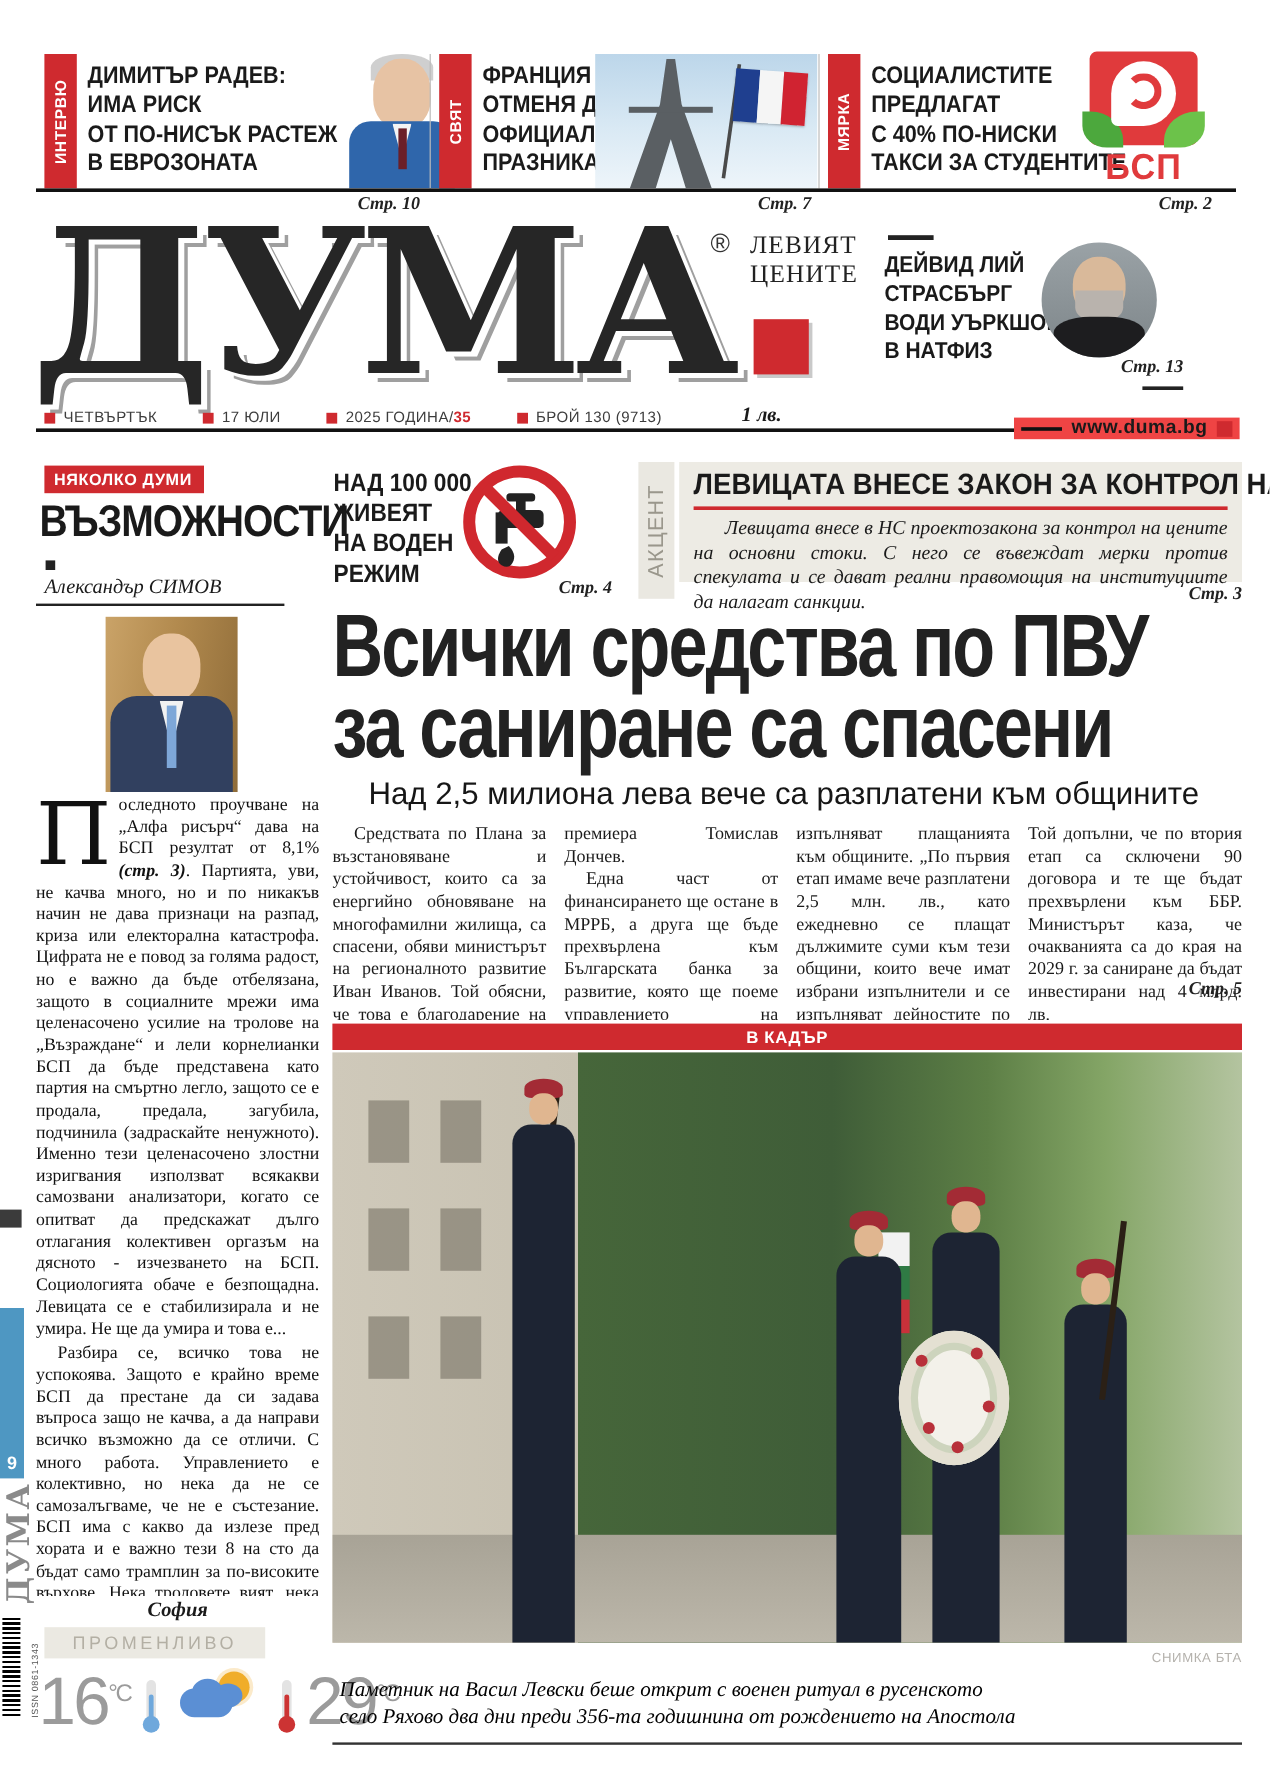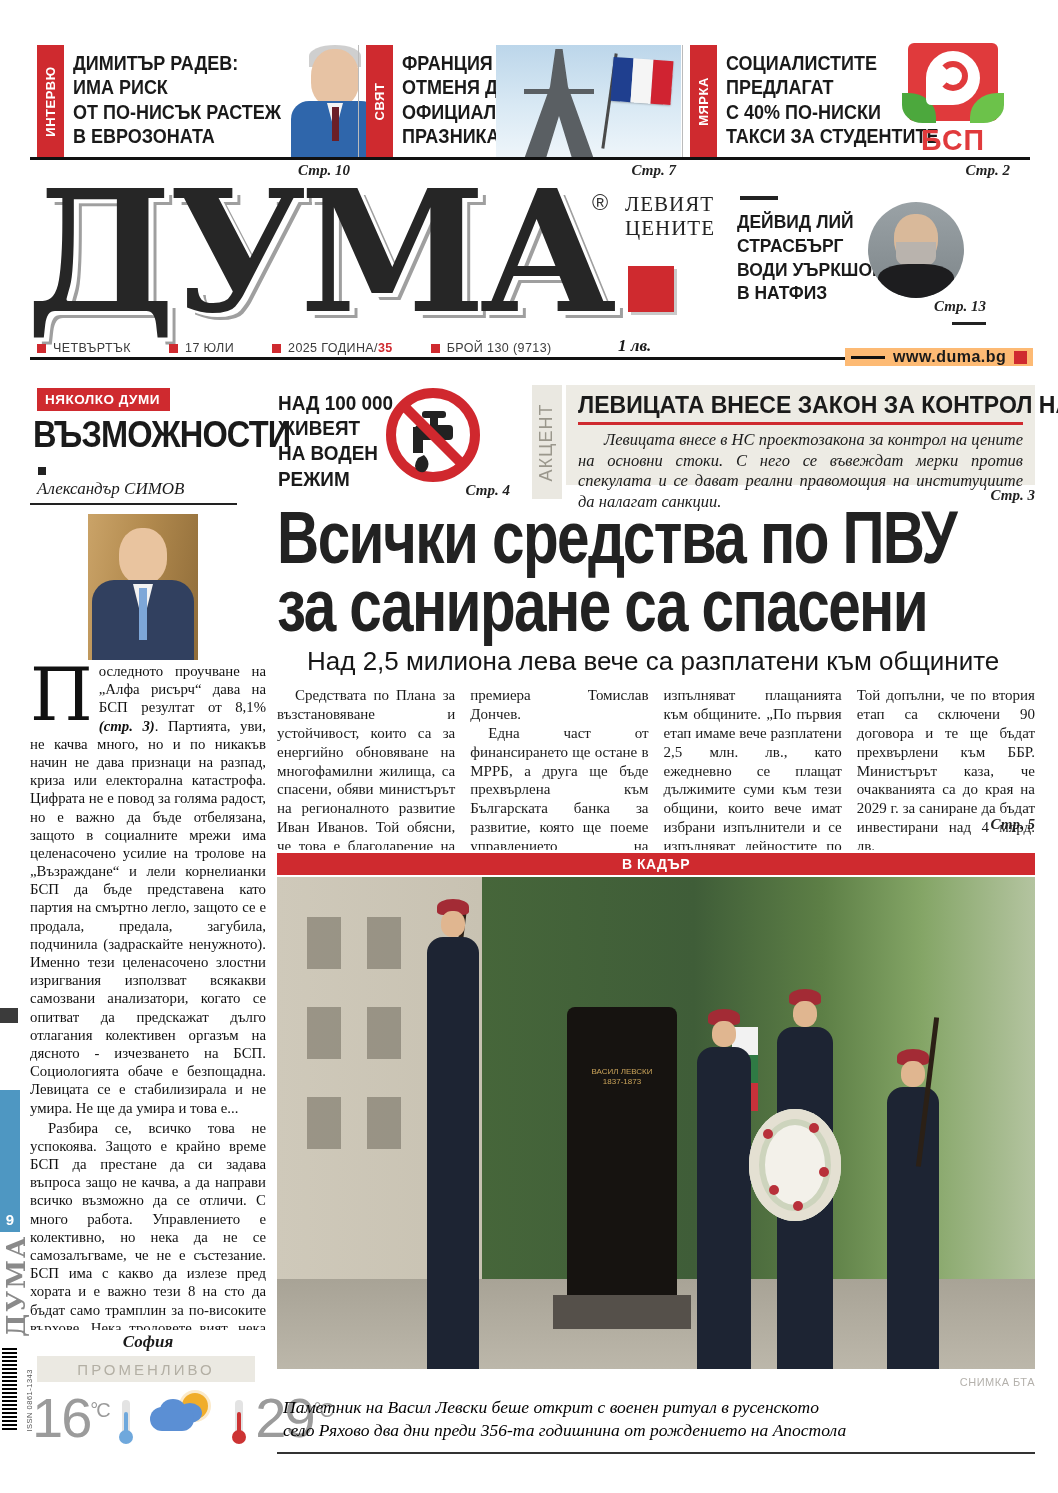--- a/index.html
+++ b/index.html
@@ -63,21 +63,21 @@
   .strasberg { position:absolute; left:868px; top:202px; width:96px; height:96px; border-radius:50%; overflow:hidden;
     background:linear-gradient(180deg,#9aa2a6 0%,#7d8589 100%); }
   .strasberg .head { position:absolute; left:26px; top:12px; width:44px; height:50px; background:#d9b99a; border-radius:46%; }
   .strasberg .beard { position:absolute; left:28px; top:40px; width:40px; height:26px; background:#b9b3ad; border-radius:0 0 45% 45%; }
   .strasberg .shirt { position:absolute; left:10px; top:62px; width:76px; height:34px; background:#1d1d1f; border-radius:40% 40% 0 0; }
   .dateline { position:absolute; left:37px; top:341px; display:flex; gap:0; font-size:12.5px; color:#3c3c3c; letter-spacing:.4px; }
   .dl-item { display:flex; align-items:center; margin-right:38px; }
   .dl-item .bullet { width:9px; height:9px; background:#cf2a2f; margin-right:7px; }
   .price { position:absolute; left:618px; top:336px; font-family:"Liberation Serif", serif; font-style:italic; font-weight:bold; font-size:17px; }
   .mh-line { position:absolute; left:30px; top:357px; width:1000px; height:3px; background:#111; }
-  .site { position:absolute; left:845px; top:348px; background:#fdba74; padding:0 6px; display:flex; align-items:center; gap:8px; }
+  .site { position:absolute; left:845px; top:348px; background:#ef4444; padding:0 6px; display:flex; align-items:center; gap:8px; }
   .site .pre { width:34px; height:3px; background:#111; }
   .site .url { font-weight:bold; font-size:16px; letter-spacing:.5px; }
   .site .sq { width:13px; height:13px; background:#cf2a2f; }
 
   
   .kicker { position:absolute; left:37px; top:388px; background:#cf2a2f; color:#fff; font-weight:bold; font-size:13.5px; padding:4px 10px 4px 8px; letter-spacing:.5px; }
   .op-title { position:absolute; left:33px; top:414px; font-weight:900; font-size:37px; letter-spacing:-1px; }
   .op-bullet { position:absolute; left:38px; top:467px; width:8px; height:8px; background:#222; }
   .op-author { position:absolute; left:37px; top:479px; font-family:"Liberation Serif", serif; font-style:italic; font-size:17px; }
   .op-rule { position:absolute; left:30px; top:503px; width:207px; height:2px; background:#222; }
@@ -86,21 +86,21 @@
   .author-photo .head { position:absolute; left:31px; top:14px; width:48px; height:56px; background:#e9c49f; border-radius:46% 46% 44% 44%; }
   .author-photo .suit { position:absolute; left:4px; top:66px; width:102px; height:80px; background:#31405f; border-radius:22px 22px 0 0; }
   .author-photo .shirt { position:absolute; left:45px; top:70px; width:20px; height:40px; background:#f2f2f2; clip-path:polygon(0 0,100% 0,50% 100%); }
   .author-photo .tie { position:absolute; left:51px; top:74px; width:8px; height:52px; background:#7ea7d8; }
   .op-text { position:absolute; left:30px; top:662px; width:236px; height:668px; overflow:hidden;
     font-family:"Liberation Serif", serif; font-size:14.8px; line-height:1.23; text-align:justify; color:#111; }
   .op-text p.second { text-indent:18px; margin-top:2px; }
   .dropcap { float:left; font-family:"DejaVu Serif", serif; font-size:72px; line-height:.82; padding:4px 6px 0 0; }
   .bolditalic { font-weight:bold; font-style:italic; }
   .city { position:absolute; left:30px; top:1332px; width:236px; text-align:center; font-family:"Liberation Serif", serif; font-weight:bold; font-style:italic; font-size:17px; }
-  .cond-box { position:absolute; left:37px; top:1356px; width:218px; height:26px; background:#ebe9e2;
+  .cond-box { position:absolute; left:37px; top:1356px; width:184px; height:26px; background:#ebe9e2;
     display:flex; align-items:center; justify-content:center; color:#b3afa4; font-size:15px; letter-spacing:3px; }
   .weather { position:absolute; left:32px; top:1382px; width:300px; height:70px; display:flex; align-items:center; }
   .temp { font-size:56px; color:#9b9b9b; letter-spacing:-2px; }
   .temp sup { font-size:20px; color:#9b9b9b; }
   .thermo { position:relative; width:14px; height:44px; margin:10px 10px 0 10px; }
   .thermo .tube { position:absolute; left:3px; top:0; width:8px; height:34px; background:#e3e3e3; border-radius:4px; }
   .thermo .fillb { position:absolute; left:5px; top:12px; width:4px; height:22px; border-radius:2px; }
   .thermo .bulb { position:absolute; left:0; top:30px; width:14px; height:14px; border-radius:50%; }
   .thermo.cold .fillb { background:#6fa8dc; } .thermo.cold .bulb { background:#6fa8dc; }
   .thermo.hot .fillb { background:#cc3333; } .thermo.hot .bulb { background:#cc3333; }
@@ -389,24 +389,20 @@
 
   <div class="kadar">В КАДЪР</div>
   <div class="photo">
     <div class="window" style="left:30px; top:40px;"></div>
     <div class="window" style="left:90px; top:40px;"></div>
     <div class="window" style="left:30px; top:130px;"></div>
     <div class="window" style="left:90px; top:130px;"></div>
     <div class="window" style="left:30px; top:220px;"></div>
     <div class="window" style="left:90px; top:220px;"></div>
     <div class="pave"></div>
-    <div class="monument">
-      <div class="plaque">ВАСИЛ ЛЕВСКИ 1837-1873</div>
-      <div class="base"></div>
-    </div>
     <div class="bg-flag">
         <i class="bgf-w"></i>
         <i class="bgf-g"></i>
         <i class="bgf-r"></i>
       </div>
     <div class="rifle" style="left:176px; top:30px;"></div>
     <div class="fig" style="left:150px; top:60px; width:52px; height:432px;">
         <div class="cap"></div>
         <div class="head"></div>
       </div>

